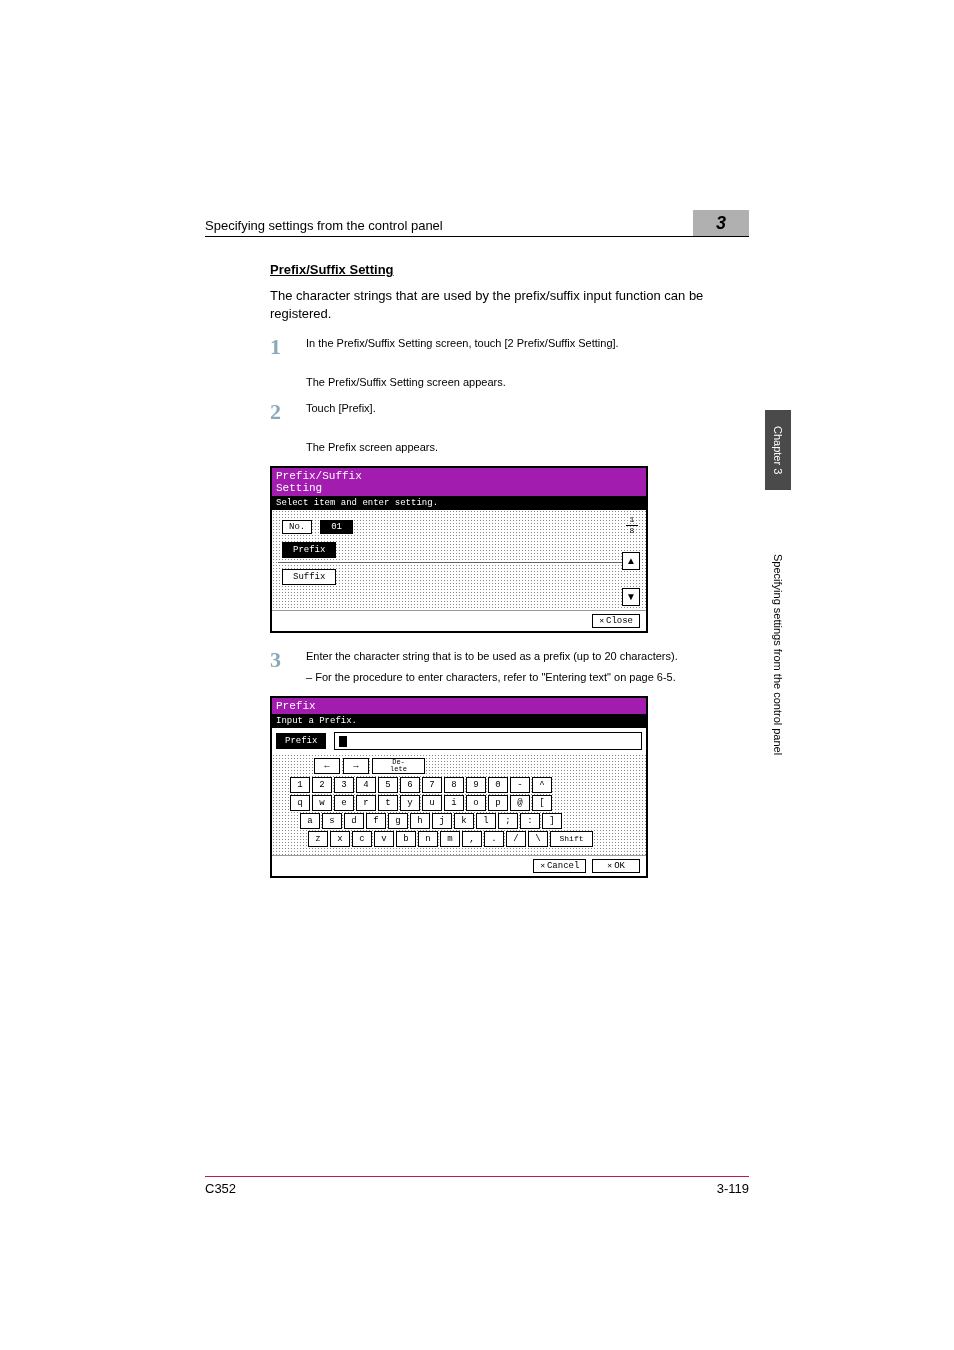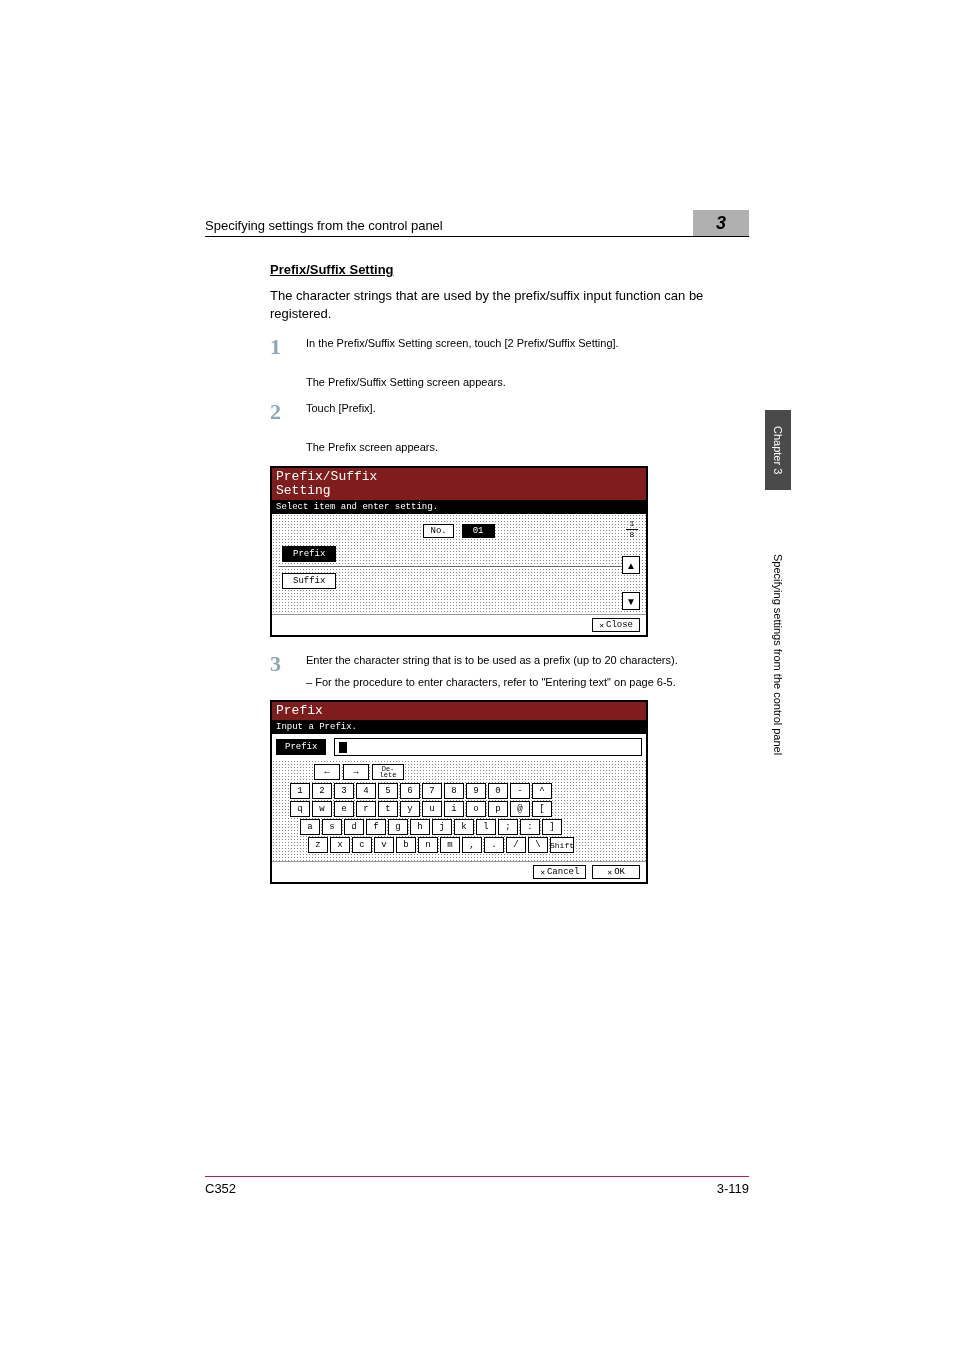--- a/index.html
+++ b/index.html
@@ -81,24 +81,24 @@
       text-indent: -18px;
       margin-top: 6px;
     }
     .screenshot {
       margin: 10px 0 16px 0;
       border: 2px solid #000;
       background: #fff;
       width: 378px;
     }
     .shot-title-bar {
-      background: #7f1d1d;
-      color: #fff;
-      font-family: 'Courier New', monospace;
-      font-size: 13px;
+      background: #a21caf;
+      color: #fff;
+      font-family: 'Courier New', monospace;
+      font-size: 11px;
       padding: 2px 4px;
       line-height: 1.1;
     }
     .shot-sub-bar {
       background: #000;
       color: #fff;
       font-family: 'Courier New', monospace;
       font-size: 9px;
       padding: 2px 4px;
     }
@@ -109,21 +109,20 @@
     }
     .dotted-area {
       background-image: radial-gradient(#888 0.5px, transparent 0.5px);
       background-size: 3px 3px;
     }
     .row-box {
       display: flex;
       align-items: center;
       padding: 4px;
       gap: 8px;
-      justify-content: center;
     }
     .lbl-box {
       border: 1px solid #000;
       background: #fff;
       font-family: 'Courier New', monospace;
       font-size: 9px;
       padding: 1px 6px;
       display: inline-block;
     }
     .val-box {
@@ -245,22 +244,22 @@
       background: #fff;
       font-family: 'Courier New', monospace;
       font-size: 9px;
       width: 20px;
       height: 16px;
       display: flex;
       align-items: center;
       justify-content: center;
     }
     .key.arrow { width: 26px; }
-    .key.del { width: 32px; line-height: 0.9; font-size: 7px; text-align: center; }
-    .key.shift { width: 24px; font-size: 8px; }
+    .key.del { width: 53px; line-height: 0.9; font-size: 7px; text-align: center; }
+    .key.shift { width: 43px; font-size: 8px; }
     .footer-row {
       display: flex;
       justify-content: flex-end;
       gap: 6px;
       padding: 3px 6px;
       border-top: 1px solid #999;
     }
     
     .side-tab {
       position: absolute;

